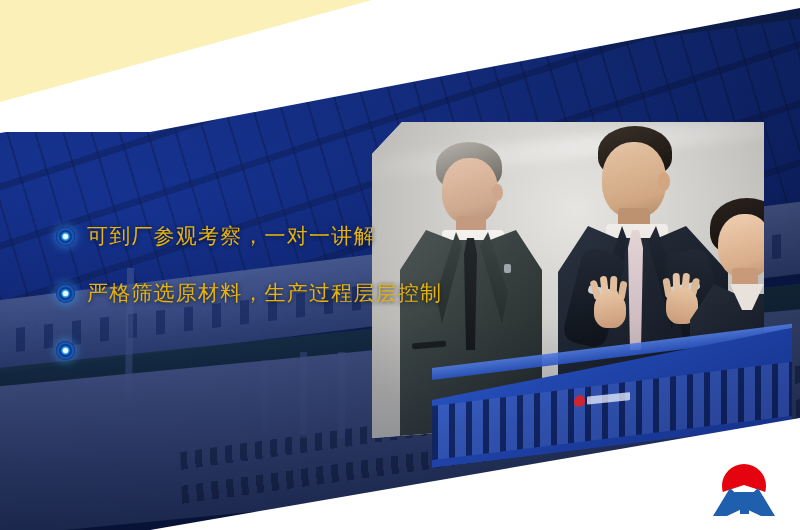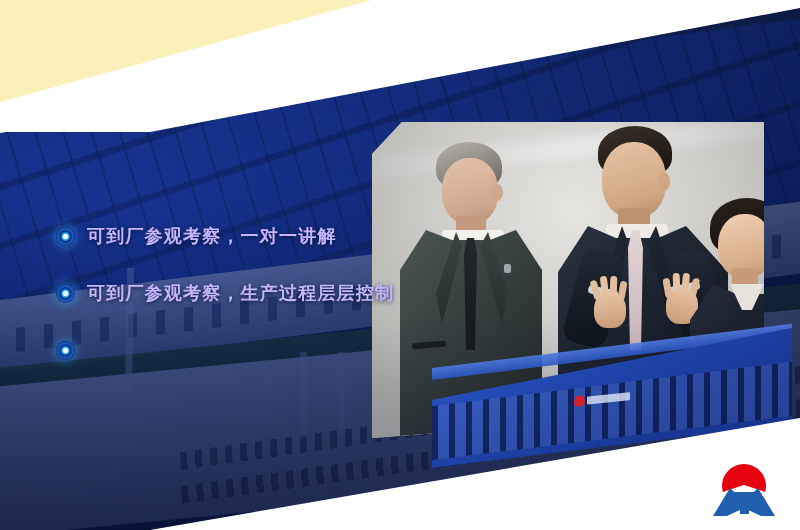--- a/index.html
+++ b/index.html
@@ -180,27 +180,26 @@
       #ffffff 0%, #9fe8ff 17%, #1f8fd8 27%,
       #0a2f86 40%, #1a5fc0 56%, #0d2b72 74%, rgba(10,30,90,0) 100%);
     box-shadow:0 0 9px 2px rgba(60,170,255,.45);
   }
   .bullet-icon::after{
     content:""; position:absolute; left:50%; top:50%;
     width:5px; height:5px; margin:-2.5px 0 0 -2.5px;
     border-radius:50%; background:#eafaff;
   }
   .feature-text{
-    font-size:18px;
-    color:#c4b5fd;
+    font-size:21px;
+    color:#eab308;
     letter-spacing:1.2px;
     white-space:nowrap;
     text-shadow:0 1px 4px rgba(3,12,40,.8);
     font-family:"DejaVu Sans","Liberation Sans",sans-serif;
-    font-weight:bold;
   }
 
   
   .photo-panel{
     position:absolute; left:372px; top:122px;
     width:392px; height:316px;
     clip-path:polygon(30px 0, 100% 0, 100% 286px, 0 100%, 0 32px);
     background:linear-gradient(160deg,#dcdcd8 0%,#c9c8c4 40%,#b7b6b3 100%);
     overflow:hidden;
   }
@@ -485,21 +484,21 @@
 
   <div class="features">
 
     <div class="feature">
       <span class="bullet-icon"></span>
       <span class="feature-text">可到厂参观考察，一对一讲解</span>
     </div>
 
     <div class="feature">
       <span class="bullet-icon"></span>
-      <span class="feature-text">可到厂参观考察，生产过程层层控制</span>
+      <span class="feature-text">严格筛选原材料，生产过程层层控制</span>
     </div>
 
 
     <div class="feature">
       <span class="bullet-icon"></span>
     </div>
 
   </div>
 
   <div class="footer-wedge2"></div>

